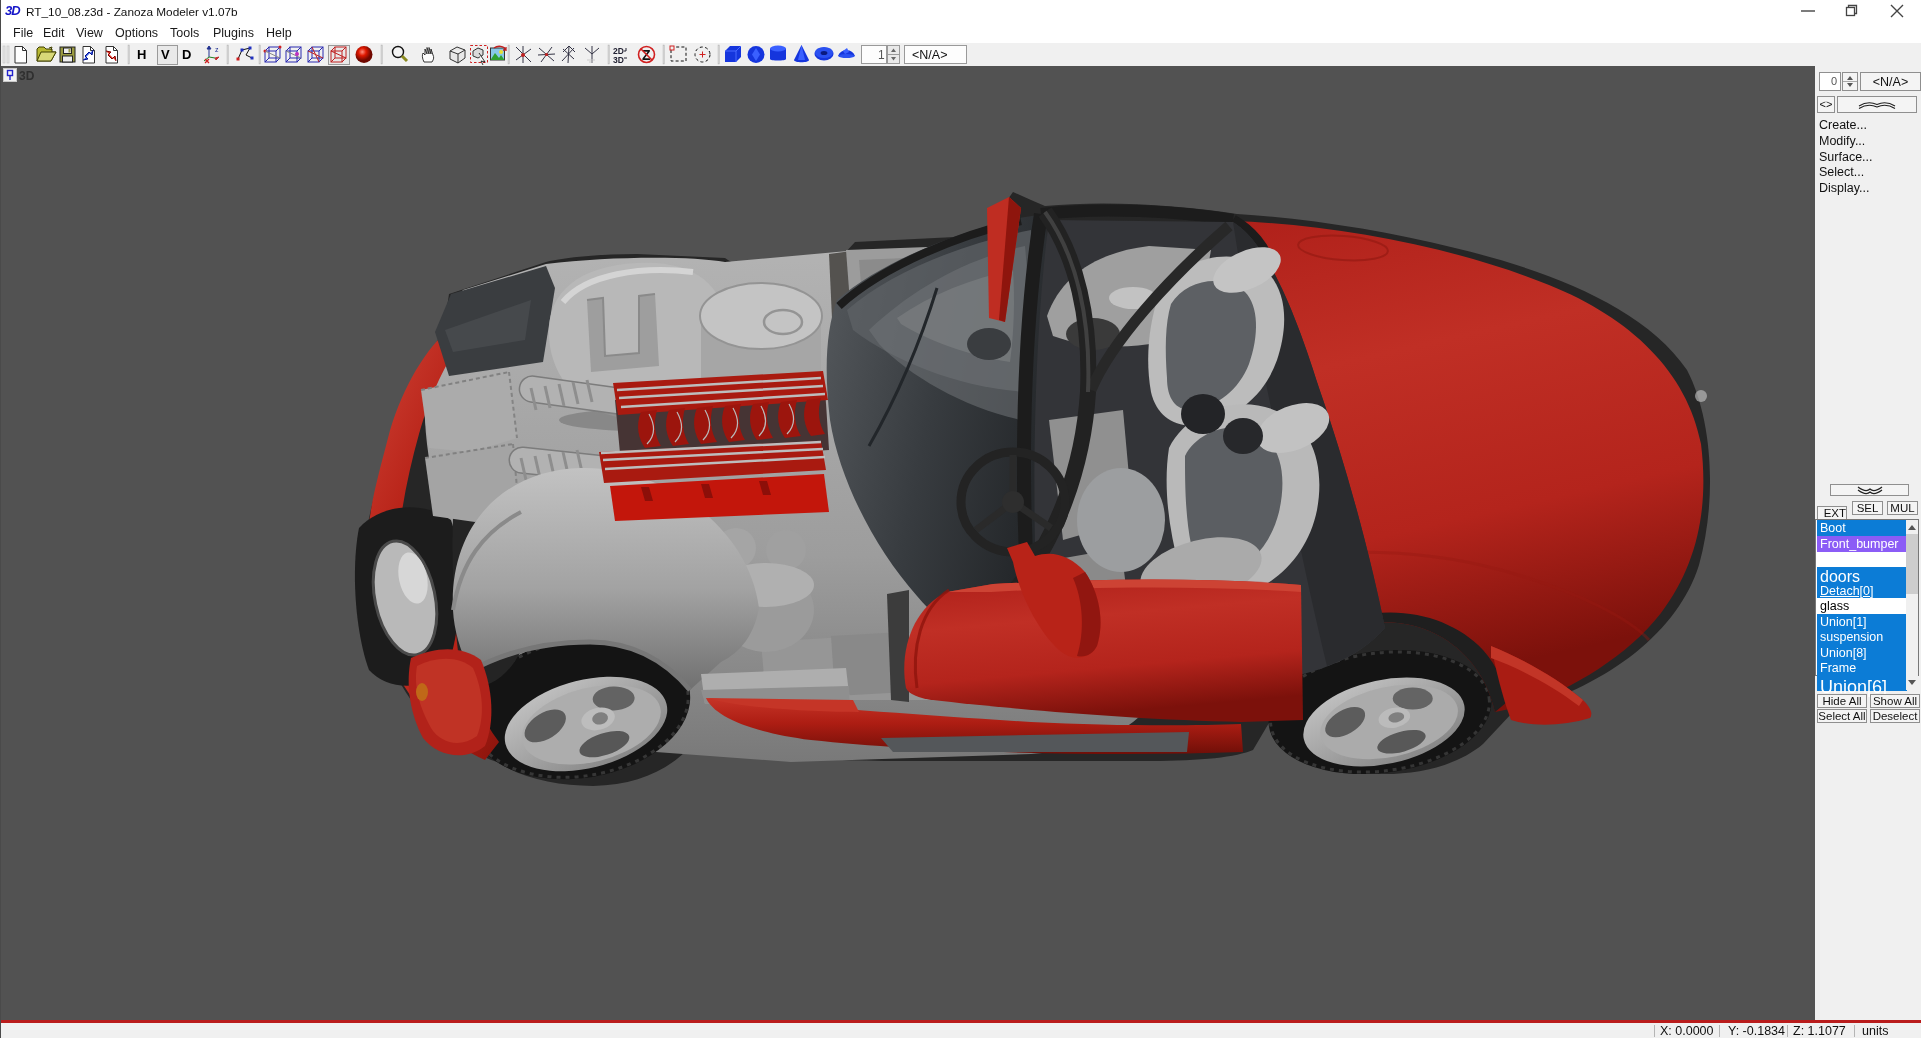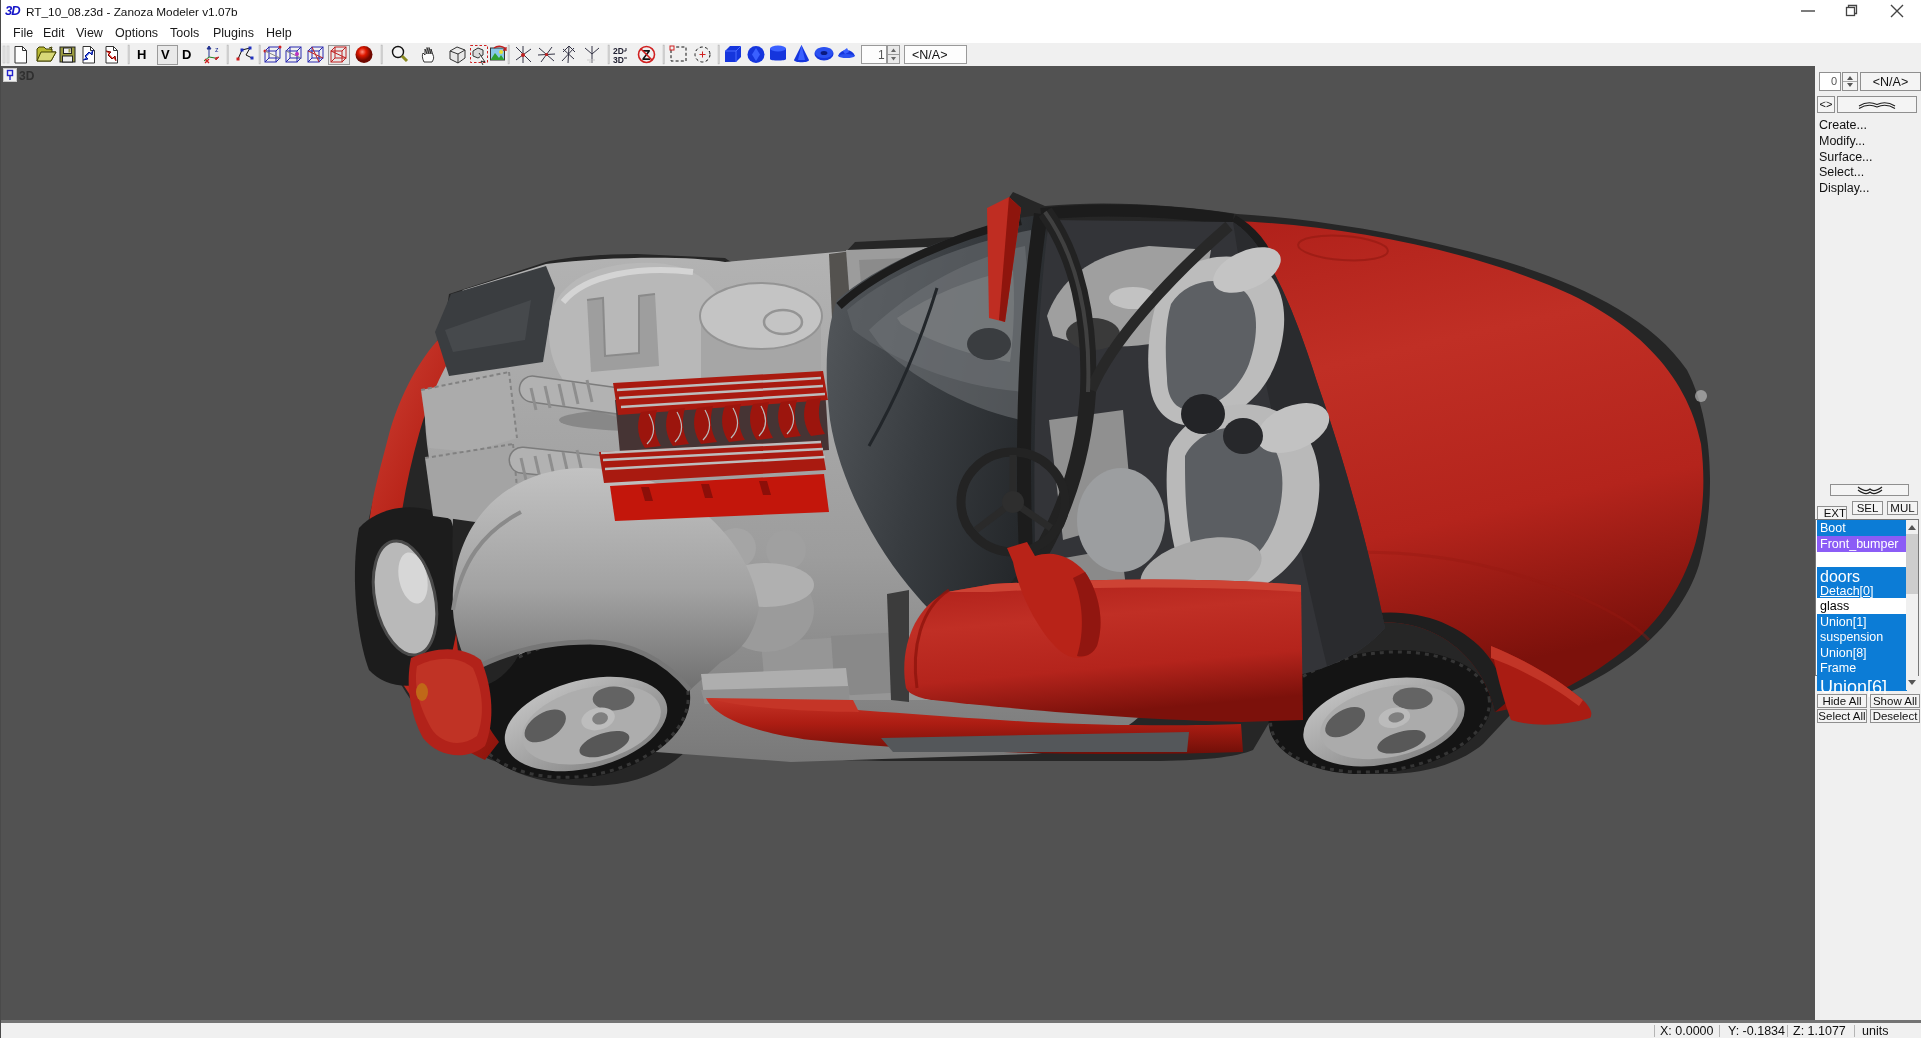--- a/index.html
+++ b/index.html
@@ -10,21 +10,21 @@
   #titlebar { position:absolute; left:0; top:0; width:1921px; height:22px; background:#ffffff; }
   #titletext { position:absolute; left:25px; top:4.5px; font-size:11.8px; color:#111; }
   #logo3d { position:absolute; left:4px; top:3px; font-size:13px; font-weight:bold; font-style:italic; color:#1515c8; letter-spacing:-1px;}
   #menubar { position:absolute; left:0; top:22px; width:1921px; height:21px; background:#ffffff;padding-left:16px; }
   .mi { position:absolute; top:4px; font-size:12.5px; color:#1a1a1a; }
   #toolbar { position:absolute; left:0; top:43px; width:1921px; height:23px; background:#f0f0f0; }
   #viewport { position:absolute; left:0; top:66px; width:1814px; height:954px; background:#525252; overflow:hidden;}
   #vplabel { position:absolute; left:18px; top:3px; font-size:12px; font-weight:bold; color:#2f2f2f; }
   #vpbtn { position:absolute; left:2px; top:2px; width:14px; height:14px; background:#f2f2f2; border:1px solid #c9c9c9;}
   #rpanel { position:absolute; left:1814px; top:66px; width:107px; height:954px; background:#f0f0f0; }
-  #statusbar { position:absolute; left:0; top:1020px; width:1921px; height:18px; background:#f0f0f0; border-top:3px solid #737373;text-decoration:underline;}
+  #statusbar { position:absolute; left:0; top:1020px; width:1921px; height:18px; background:#f0f0f0; border-top:3px solid #b91c1c;text-decoration:underline;}
   .sfield { position:absolute; top:1px; font-size:12.5px; color:#111; }
   .ssep { position:absolute; top:2px; width:1px; height:12px; background:#b5b5b5; }
   .rbtn { position:absolute; background:#f4f4f4; border:1px solid #8f8f8f; font-size:11.5px; color:#111;
      text-align:center; white-space:nowrap; overflow:hidden; }
   .rtext { position:absolute; font-size:12.5px; color:#111; }
 </style>
 </head>
 <body>
 <div id="win">
 

